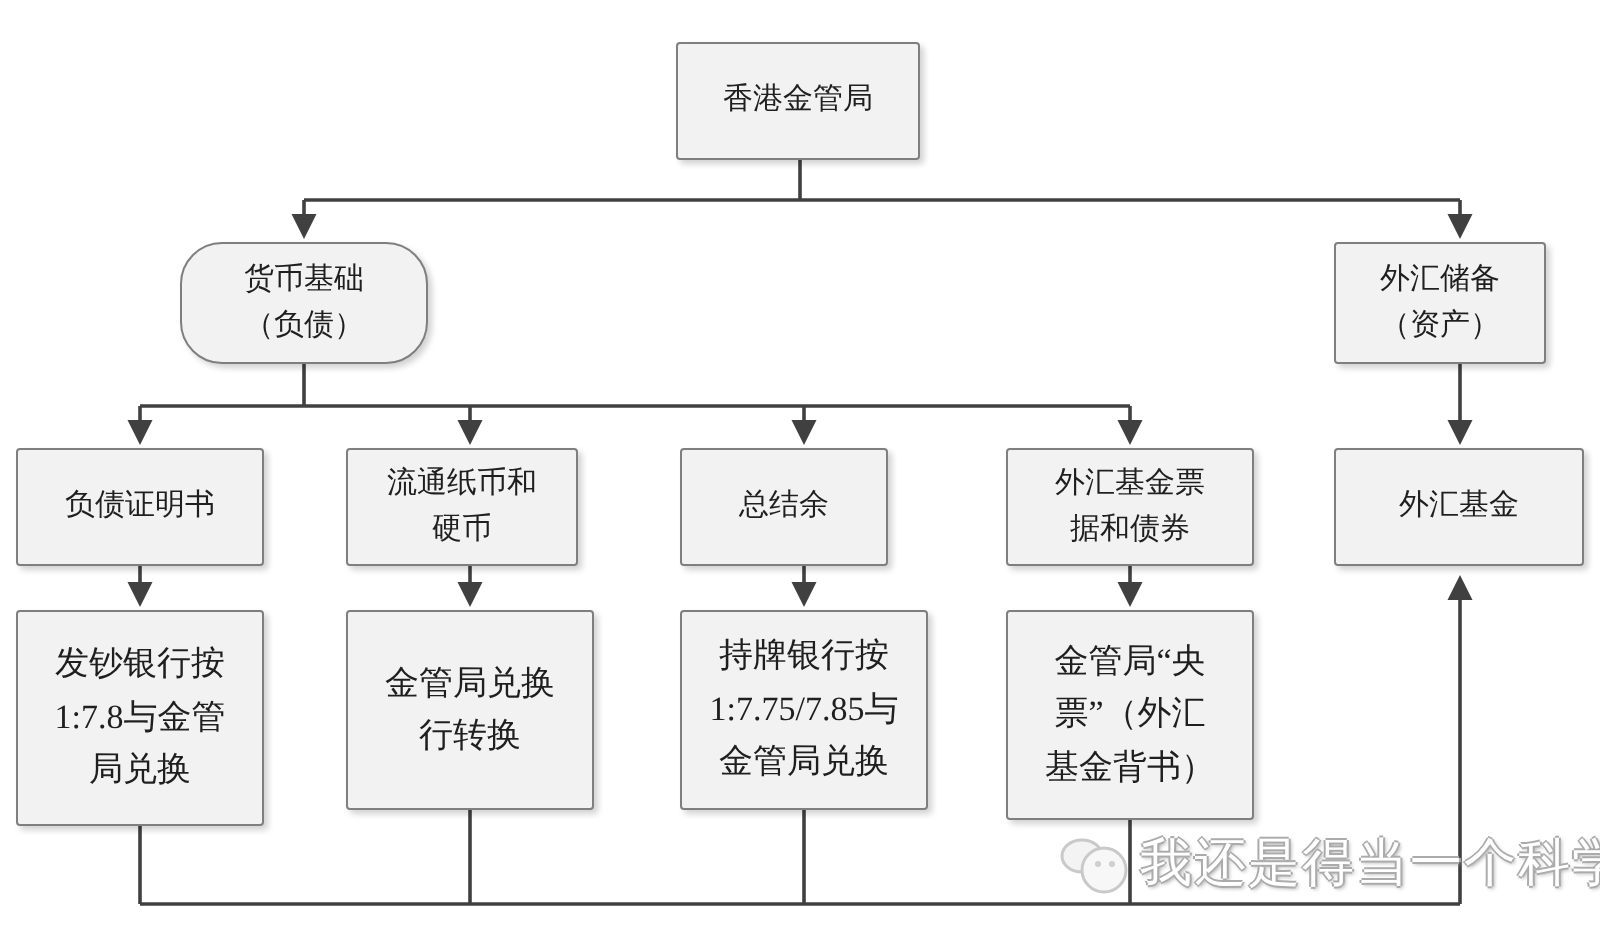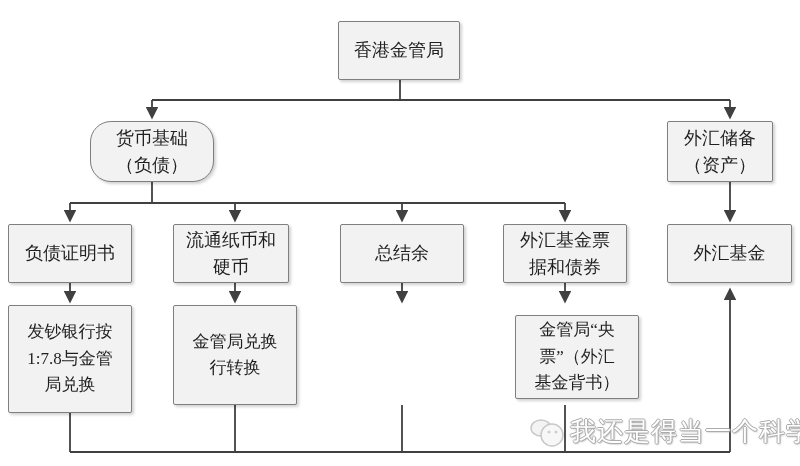--- a/index.html
+++ b/index.html
@@ -9,38 +9,38 @@
   }
   svg.connectors{position:absolute;left:0;top:0;width:800px;height:466px;}
   .node{
     position:absolute;
     background:#f2f2f2;
     border:1.5px solid #7f7f7f;
     border-radius:2px;
     box-shadow:2px 2px 3px rgba(0,0,0,0.18);
     display:flex;align-items:center;justify-content:center;
     text-align:center;color:#1f1f1f;
-    font-size:18px;line-height:1.5;
+    font-size:15px;line-height:1.5;
     white-space:pre-line;
     box-sizing:border-box;
   }
   .node.small{font-size:17px;line-height:1.55;}
   
   #n-hkma            {left:338px;top:21px;width:122px;height:59px;}
   #n-monetary-base   {left:90px; top:121px;width:124px;height:61px;border-radius:21px;}
   #n-fx-reserves     {left:667px;top:121px;width:106px;height:61px;}
   #n-coi             {left:8px;  top:224px;width:124px;height:59px;}
   #n-notes-coins     {left:173px;top:224px;width:116px;height:59px;}
-  #n-aggregate       {left:340px;top:224px;width:124px;height:59px;text-align:center;}
+  #n-aggregate       {left:340px;top:224px;width:104px;height:59px;text-align:center;}
   #n-efbn            {left:503px;top:224px;width:124px;height:59px;}
   #n-exchange-fund   {left:667px;top:224px;width:125px;height:59px;}
   #n-note-issuing    {left:8px;  top:305px;width:124px;height:108px;}
   #n-convert         {left:173px;top:305px;width:124px;height:100px;}
   #n-licensed        {left:340px;top:305px;width:124px;height:100px;}
-  #n-hkma-bills      {left:503px;top:315px;width:124px;height:84px;margin-left:12px;}
+  #n-hkma-bills      {left:503px;top:305px;width:124px;height:105px;}
   .watermark{
     position:absolute;left:570px;top:414px;width:230px;
     font-size:26px;letter-spacing:1px;color:#ffffff;white-space:nowrap;
     text-shadow:1px 0 0 #ababab,-1px 0 0 #ababab,0 1px 0 #ababab,0 -1px 0 #ababab,1px 1px 2px #9a9a9a;
   }
   .wm-logo{position:absolute;left:528px;top:416px;width:40px;height:34px;}
 </style>
 </head>
 <body>
 
@@ -91,20 +91,23 @@
 硬币</div>
   <div class="node" id="n-aggregate">总结余</div>
   <div class="node" id="n-efbn">外汇基金票
 据和债券</div>
   <div class="node" id="n-exchange-fund">外汇基金</div>
   <div class="node small" id="n-note-issuing">发钞银行按
 1:7.8与金管
 局兑换</div>
   <div class="node small" id="n-convert">金管局兑换
 行转换</div>
+  <div class="node small" id="n-licensed">持牌银行按
+1:7.75/7.85与
+金管局兑换</div>
   <div class="node small" id="n-hkma-bills">金管局“央
 票”（外汇
 基金背书）</div>
 
   <svg class="wm-logo" viewBox="0 0 40 34" xmlns="http://www.w3.org/2000/svg">
     <ellipse cx="13" cy="12" rx="10" ry="8" fill="#f3f3f3" stroke="#c9c9c9" stroke-width="1.5"></ellipse>
     <circle cx="24" cy="19" r="11" fill="#f7f7f7" stroke="#c9c9c9" stroke-width="1.5"></circle>
     <circle cx="21" cy="16" r="1.5" fill="#cfcfcf"></circle>
     <circle cx="28" cy="16" r="1.5" fill="#cfcfcf"></circle>
   </svg>

